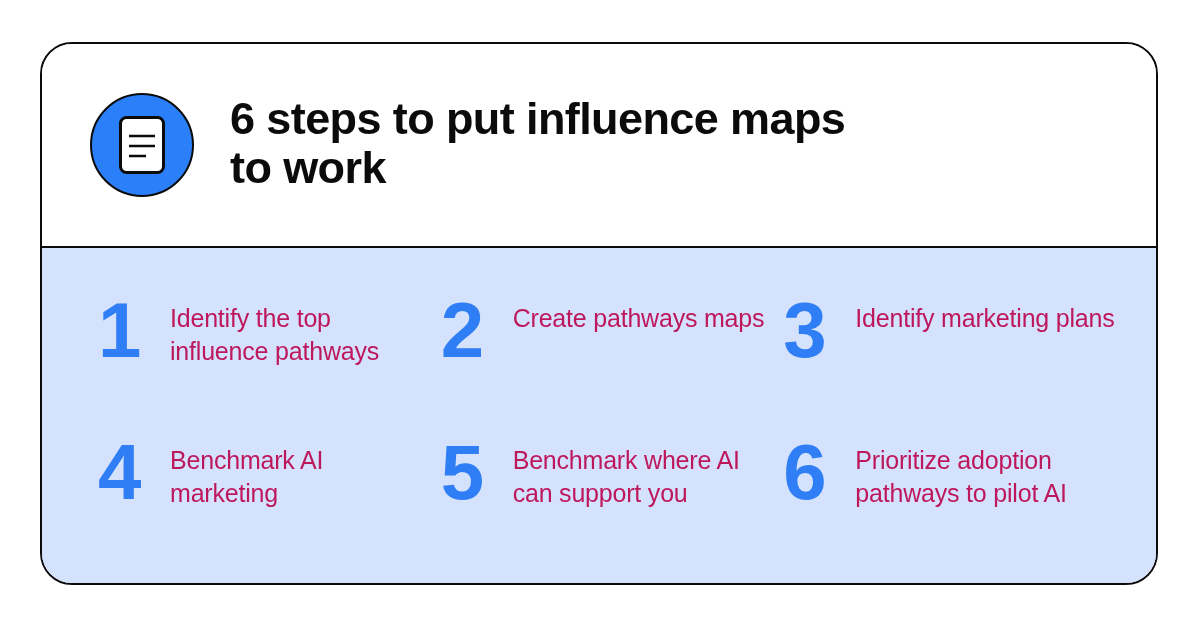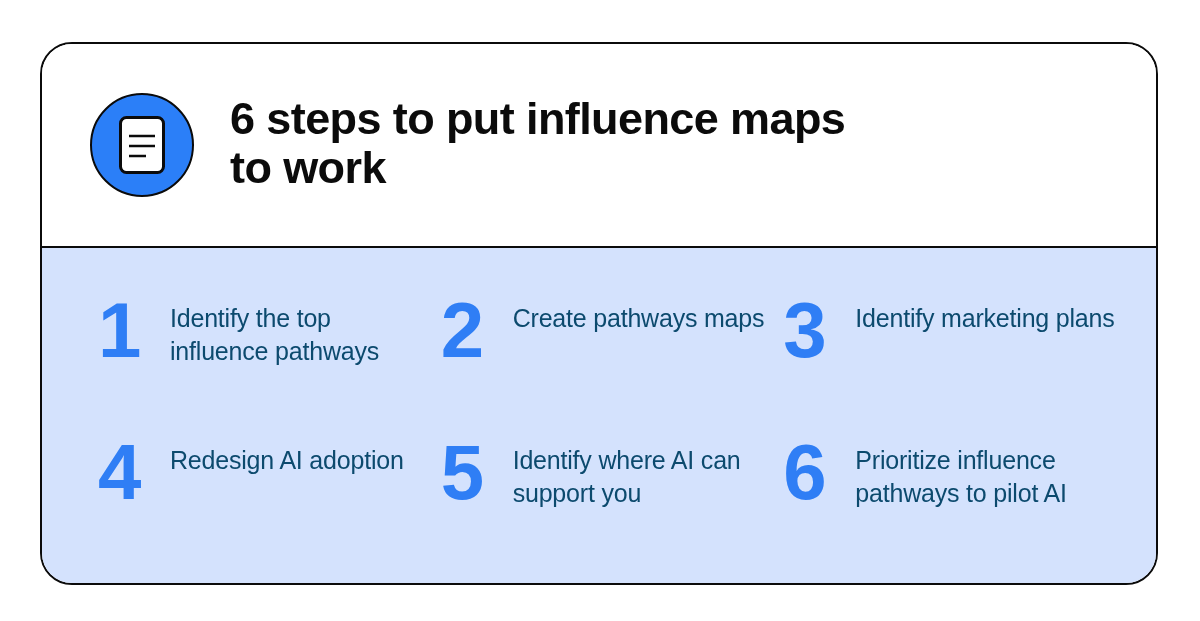--- a/index.html
+++ b/index.html
@@ -111,21 +111,21 @@
     margin-right: 18px;
     width: 54px;
     text-align: left;
     user-select: none;
   }
 
   .step-text {
     font-size: 25px;
     line-height: 1.32;
     font-weight: 400;
-    color: #0c4a6e;
+    color: #be185d;
     letter-spacing: -0.2px;
     padding-top: 6px;
     max-width: 260px;
   }
 </style>
 </head>
 <body>
 
 <div class="stage">
 
@@ -159,30 +159,30 @@
           <div class="step-text">Create pathways maps</div>
         </div>
 
         <div class="step">
           <div class="step-number">3</div>
           <div class="step-text">Identify marketing plans</div>
         </div>
 
         <div class="step">
           <div class="step-number">4</div>
-          <div class="step-text">Redesign AI adoption</div>
+          <div class="step-text">Benchmark AI marketing</div>
         </div>
 
         <div class="step">
           <div class="step-number">5</div>
-          <div class="step-text">Identify where AI can support you</div>
+          <div class="step-text">Benchmark where AI can support you</div>
         </div>
 
         <div class="step">
           <div class="step-number">6</div>
-          <div class="step-text">Prioritize influence pathways to pilot AI</div>
+          <div class="step-text">Prioritize adoption pathways to pilot AI</div>
         </div>
 
       </div>
     </div>
 
   </div>
 </div>
 
 </body></html>

